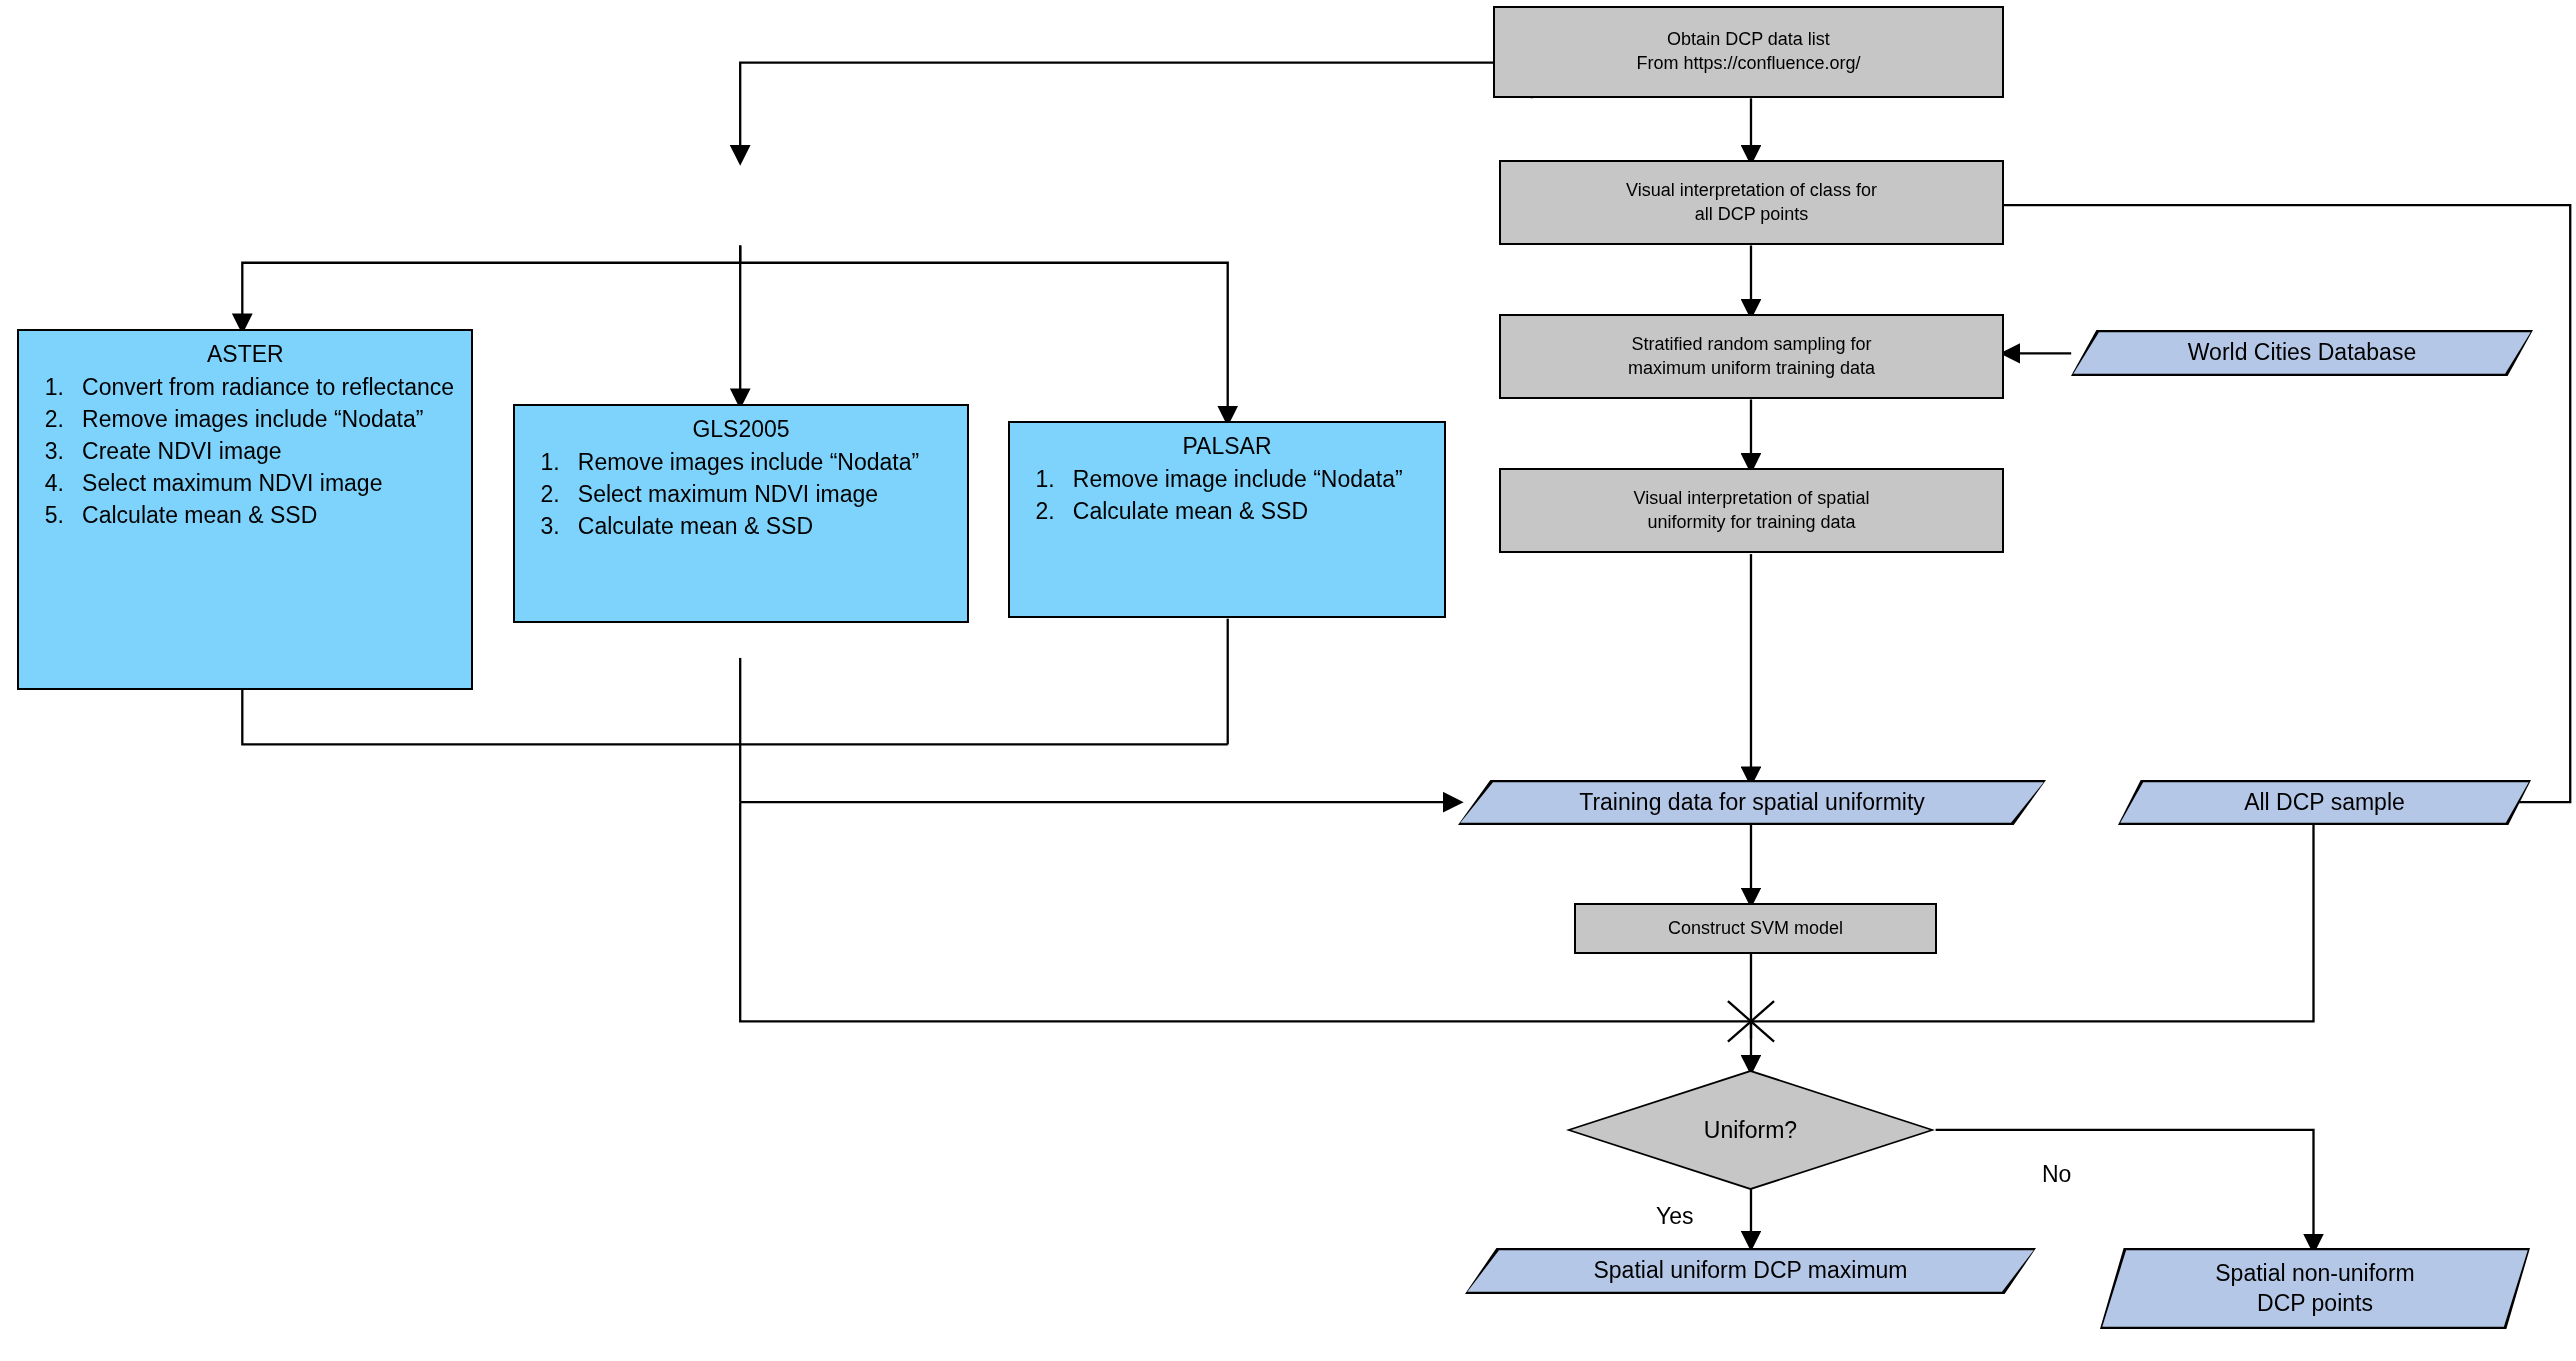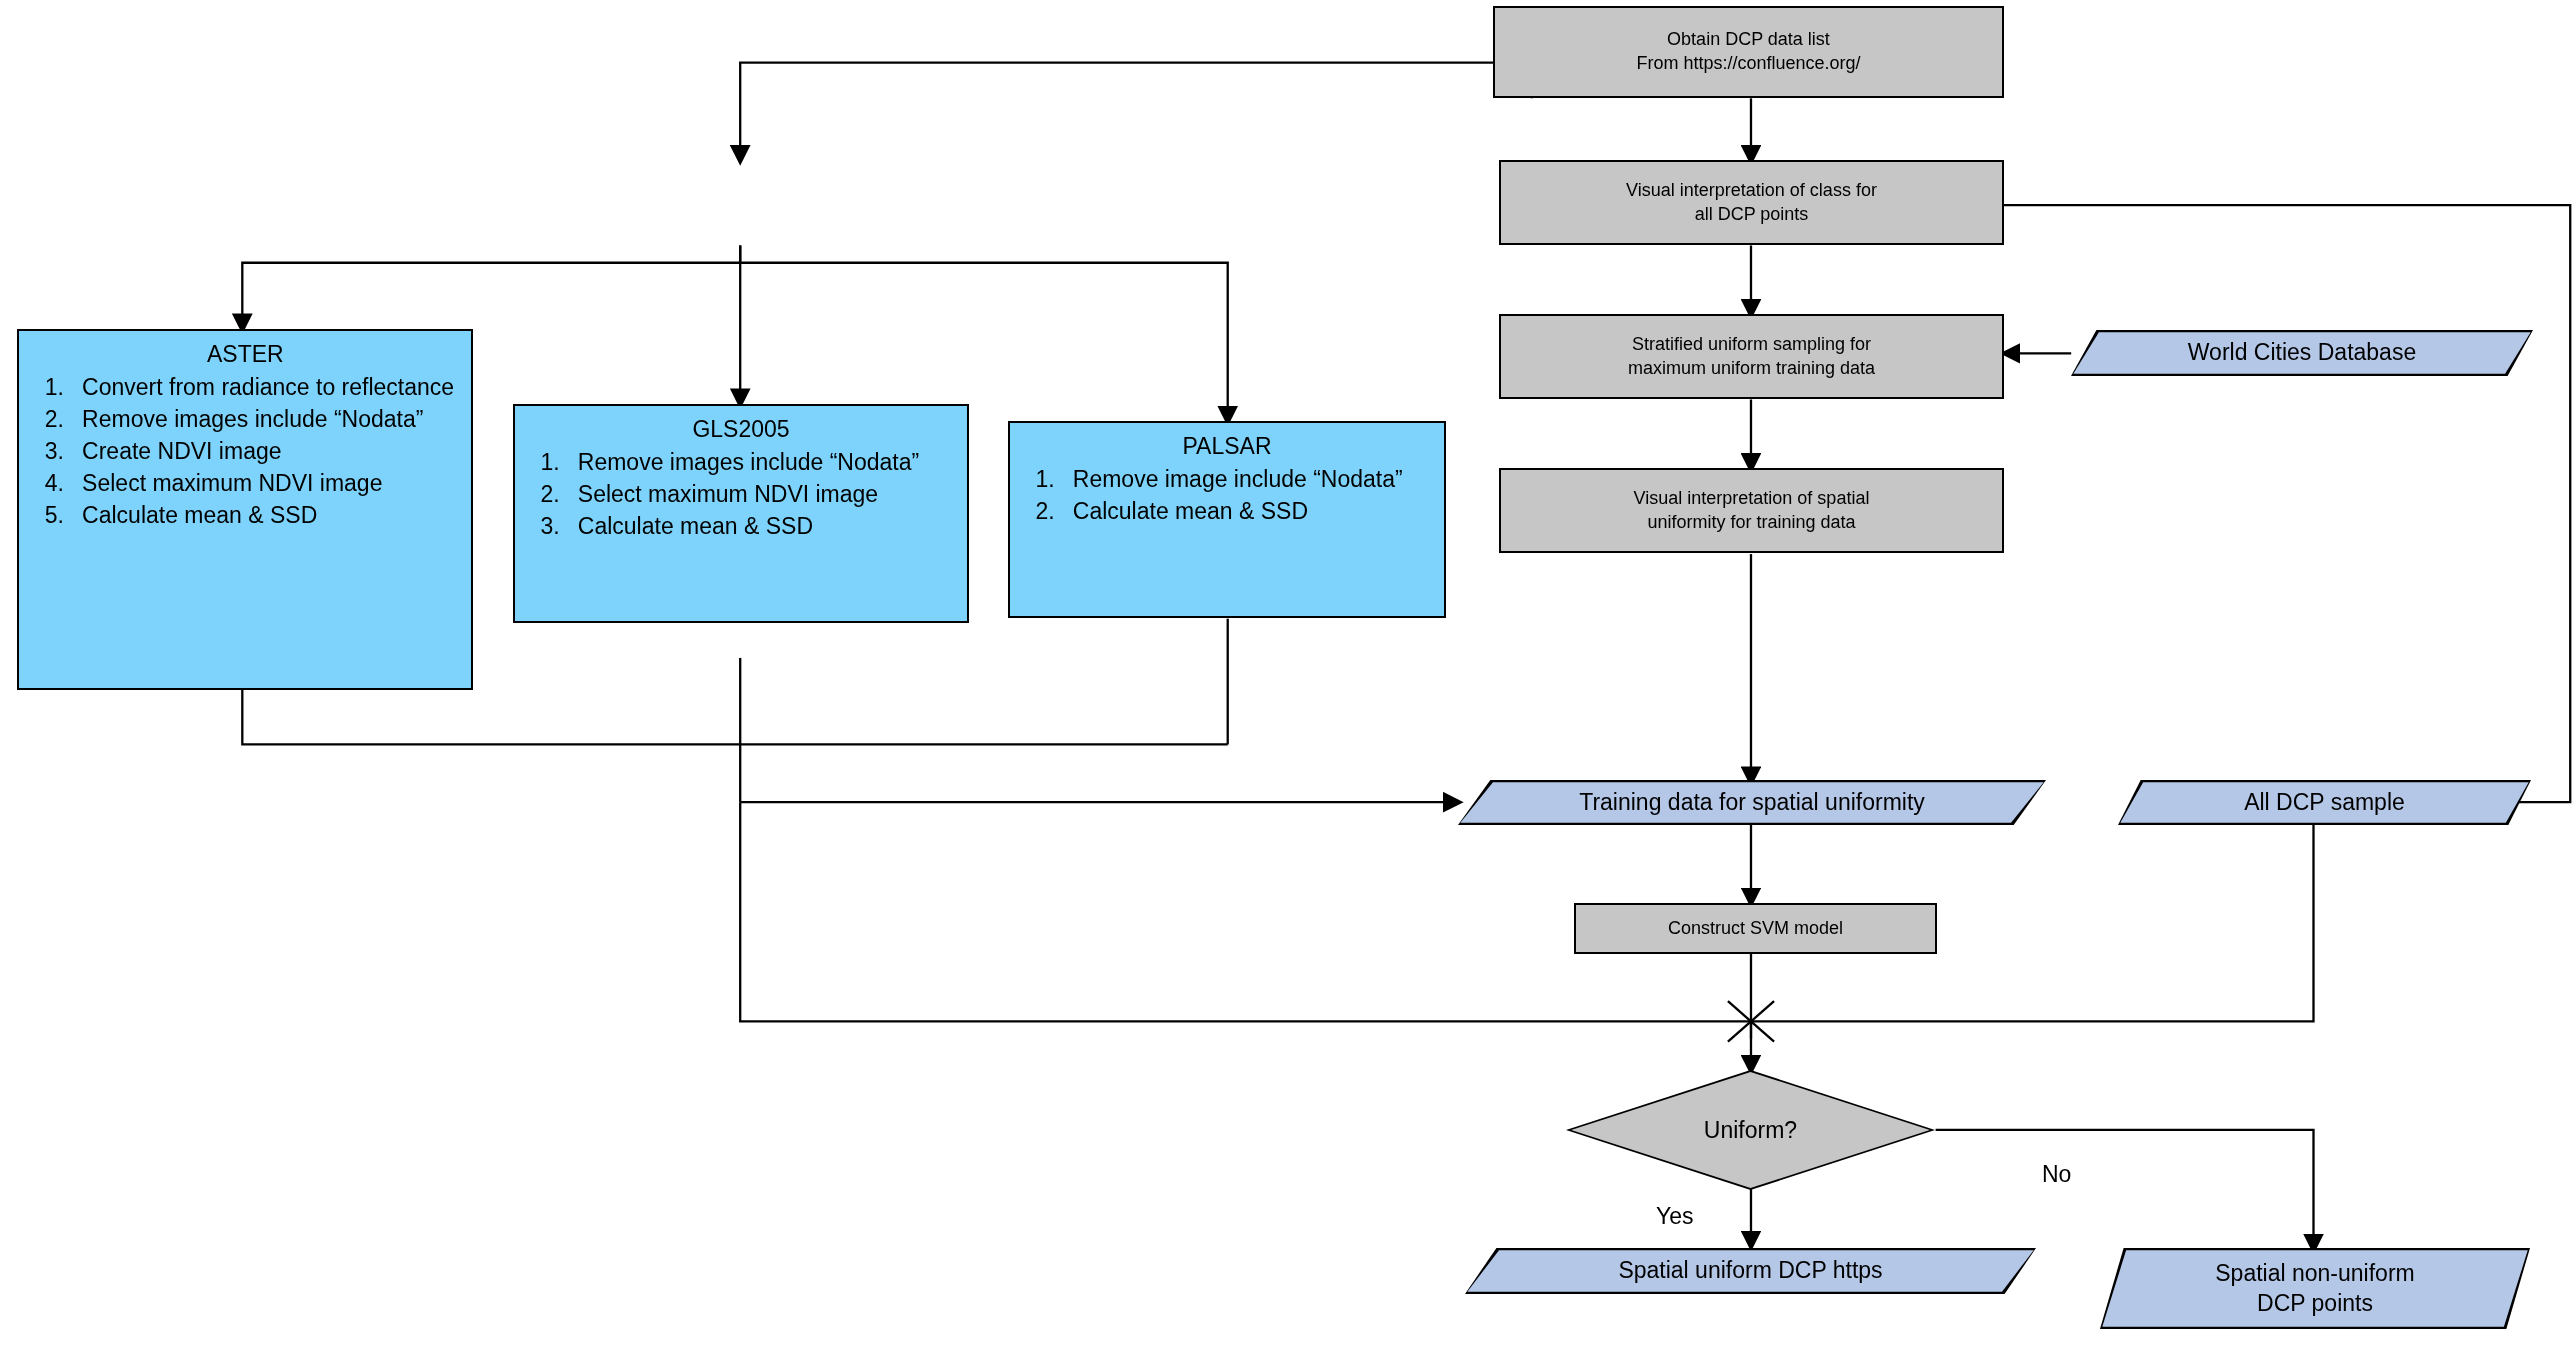--- a/index.html
+++ b/index.html
@@ -220,21 +220,21 @@
 
   <div class="node proc" style="left:1499px; top:160px; width:505px; height:85px;">
     <div>
       <div>Visual interpretation of class for</div>
       <div>all DCP points</div>
     </div>
   </div>
 
   <div class="node proc" style="left:1499px; top:314px; width:505px; height:85px;">
     <div>
-      <div>Stratified uniform sampling for</div>
+      <div>Stratified random sampling for</div>
       <div>maximum uniform training data</div>
     </div>
   </div>
 
   <div class="para-wrap" style="left:2071px; top:330px; width:462px; height:46px;">
     <div class="para-fill"></div>
     <div class="para-inner">World Cities Database</div>
   </div>
 
   <div class="node proc" style="left:1499px; top:468px; width:505px; height:85px;">
@@ -261,21 +261,21 @@
   <div class="diamond-wrap" style="left:1566px; top:1070px; width:369px; height:120px;text-decoration:underline;">
     <div class="dia-fill"></div>
     <div class="dia-inner">Uniform?</div>
   </div>
 
   <div class="edge-label" style="left:1656px; top:1203px;">Yes</div>
   <div class="edge-label" style="left:2042px; top:1139px;margin-top:22px;">No</div>
 
   <div class="para-wrap" style="left:1465px; top:1248px; width:571px; height:46px;">
     <div class="para-fill"></div>
-    <div class="para-inner">Spatial uniform DCP https</div>
+    <div class="para-inner">Spatial uniform DCP maximum</div>
   </div>
 
   <div class="para-wrap" style="left:2100px; top:1248px; width:430px; height:81px;">
     <div class="para-fill"></div>
     <div class="para-inner">
       <div>
         <div>Spatial non-uniform</div>
         <div>DCP points</div>
       </div>
     </div>

